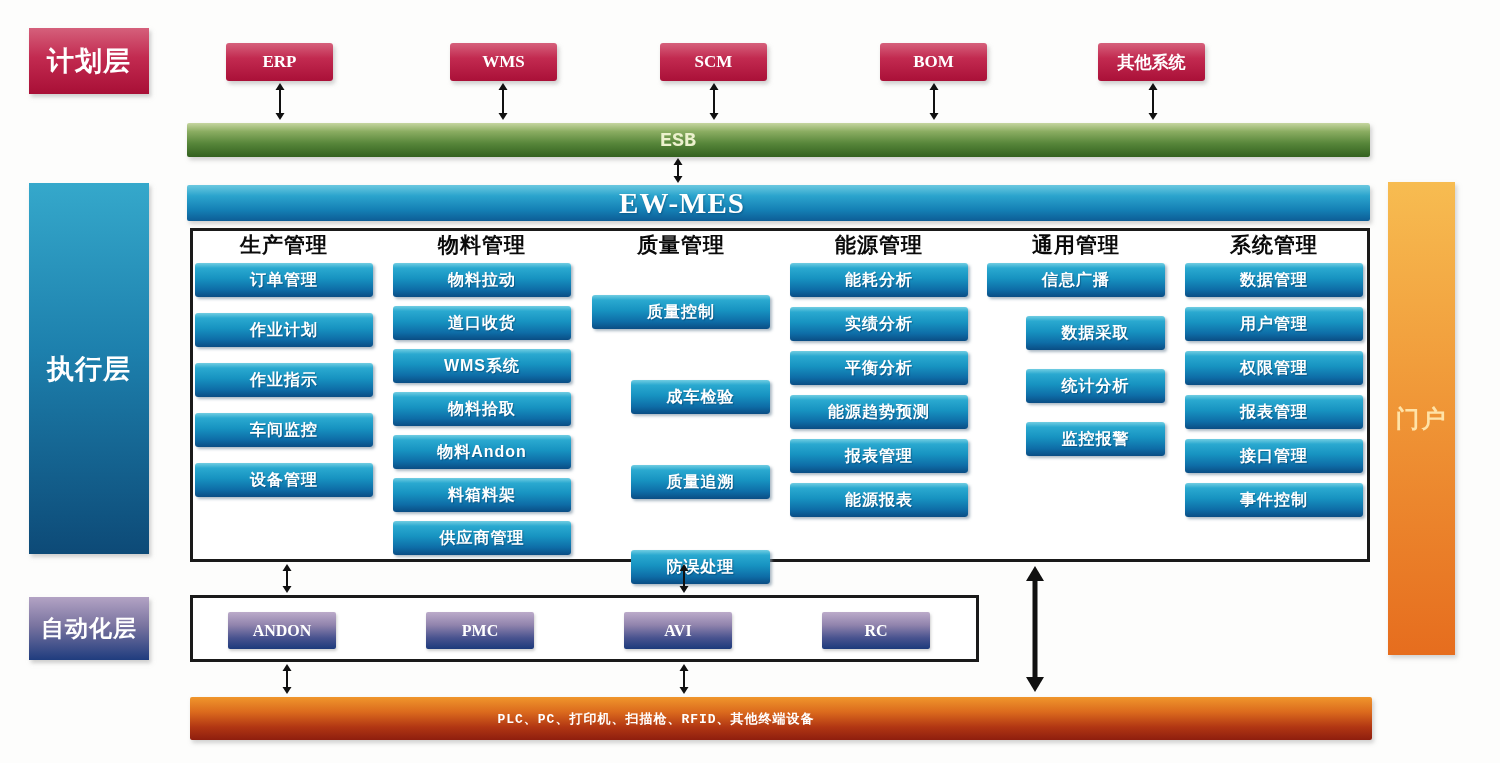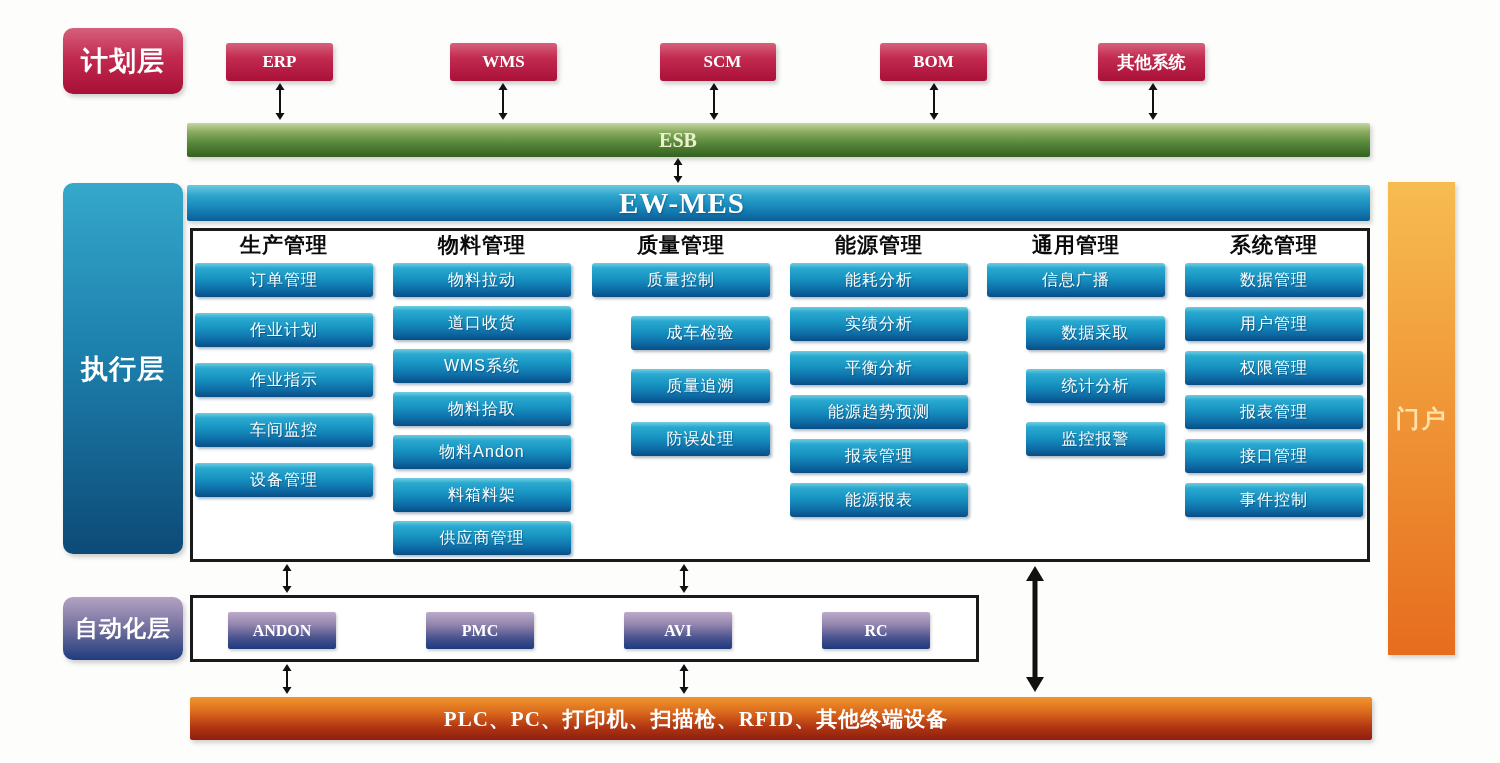--- a/index.html
+++ b/index.html
@@ -2,81 +2,81 @@
 <html><head>
 <meta charset="utf-8">
 <style>
   html,body{margin:0;padding:0;background:#ffffff;}
   .canvas{
     position:relative;width:1500px;height:763px;background:#fdfdfc;
     font-family:"Liberation Sans",sans-serif;overflow:hidden;
   }
   
   .layer-label{
-    position:absolute;left:63px;width:120px;
-    display:flex;align-items:center;justify-content:center;
-    color:#fff;font-weight:bold;border-radius:10px;
+    position:absolute;left:29px;width:120px;
+    display:flex;align-items:center;justify-content:center;
+    color:#fff;font-weight:bold;border-radius:0;
     box-shadow:2px 3px 4px rgba(165,165,165,.55);
     letter-spacing:1px;
   }
   .lbl-planning{top:28px;height:66px;font-size:27px;
     background:linear-gradient(180deg,#d5607b 0%,#c22a50 45%,#a80f36 100%);}
   .lbl-execution{top:183px;height:371px;font-size:27px;
     background:linear-gradient(180deg,#35a8cb 0%,#1d80ad 45%,#0d4a77 100%);}
   .lbl-automation{top:597px;height:63px;font-size:23px;
     background:linear-gradient(180deg,#b3a3c4 0%,#7a74a0 45%,#1f3c7e 100%);}
   .lbl-control{top:687px;height:64px;font-size:27px;
     background:linear-gradient(180deg,#ef8d2a 0%,#d55a1a 50%,#92200f 100%);}
   
   .sys-box{
     position:absolute;top:43px;width:107px;height:38px;
     display:flex;align-items:center;justify-content:center;
     color:#fff;font-weight:bold;font-size:17px;
     font-family:"Liberation Serif",serif;border-radius:3px;
     background:linear-gradient(180deg,#d6617c 0%,#c22a50 40%,#aa1038 100%);
     box-shadow:2px 3px 4px rgba(165,165,165,.55);
   }
-  .sys-erp{left:226px;} .sys-wms{left:450px;} .sys-scm{left:660px;padding-left:9px;}
+  .sys-erp{left:226px;} .sys-wms{left:450px;} .sys-scm{left:660px;}
   .sys-bom{left:880px;} .sys-other{left:1098px;}
   
   .esb-bar{
     position:absolute;left:187px;top:123px;width:1183px;height:34px;border-radius:2px;
     background:linear-gradient(180deg,#c6d6a0 0%,#8bad62 25%,#57863a 60%,#33611f 100%);
     box-shadow:2px 3px 4px rgba(165,165,165,.5);
   }
   .esb-label{
     position:absolute;left:491px;top:50%;transform:translate(-50%,-50%);
-    color:#ecf1cd;font-family:Liberation Serif, serif;font-weight:bold;font-size:20px;
+    color:#ecf1cd;font-family:Liberation Mono, monospace;font-weight:bold;font-size:20px;
   }
   
   .mes-bar{
     position:absolute;left:187px;top:185px;width:1183px;height:36px;border-radius:2px;
     background:linear-gradient(180deg,#6cc9e0 0%,#2ba4cd 30%,#147fb4 70%,#0d5d96 100%);
     box-shadow:2px 3px 4px rgba(165,165,165,.5);
   }
   .mes-label{
     position:absolute;left:495px;top:50%;transform:translate(-50%,-50%);
     color:#ffffff;font-family:"Liberation Serif",serif;font-weight:bold;font-size:29px;
     letter-spacing:1px;text-shadow:1px 1px 2px rgba(0,50,90,.4);
   }
   
   .exec-box{
     position:absolute;left:190px;top:228px;width:1180px;height:334px;
     border:3px solid #1a1a1a;background:#ffffff;box-sizing:border-box;
   }
   .mcol{position:absolute;top:232px;width:178px;display:flex;flex-direction:column;}
-  .c1{left:195px;} .c2{left:393px;} .c3{left:592px;}
+  .c1{left:195px;} .c2{left:393px;} .c3{left:592px;gap:32px;}
   .c4{left:790px;} .c5{left:987px;} .c6{left:1185px;}
   .col-header{
     height:26px;line-height:26px;text-align:center;margin-bottom:5px;
     font-size:21px;font-weight:bold;color:#0a0a0a;letter-spacing:1px;
   }
   .btn{
     height:34px;display:flex;align-items:center;justify-content:center;
-    color:#fff;font-size:16px;font-weight:normal;border-radius:3px;letter-spacing:1px;
+    color:#fff;font-size:16px;font-weight:bold;border-radius:3px;letter-spacing:1px;
     background:linear-gradient(180deg,#71cde2 0%,#2aa9d0 15%,#1793c1 45%,#0e6da7 78%,#0a4d84 100%);
     box-shadow:2px 2px 3px rgba(128,148,165,.65);
     text-shadow:1px 1px 1px rgba(0,50,90,.45);
   }
   .g16 .btn + .btn{margin-top:16px;}
   .g9  .btn + .btn{margin-top:9px;}
   .g19 .btn + .btn{margin-top:19px;margin-left:39px;}
   .g10 .btn + .btn{margin-top:10px;}
   
   .auto-box{
@@ -91,23 +91,23 @@
     box-shadow:1px 2px 3px rgba(160,160,160,.5);
   }
   .as-andon{left:228px;} .as-pmc{left:426px;} .as-avi{left:624px;} .as-rc{left:822px;}
   
   .control-bar{
     position:absolute;left:190px;top:697px;width:1182px;height:43px;border-radius:2px;
     background:linear-gradient(180deg,#f0962c 0%,#db6a1d 35%,#b13613 70%,#8e1e0e 100%);
     box-shadow:2px 3px 4px rgba(165,165,165,.5);
   }
   .control-label{
-    position:absolute;left:506px;top:50%;transform:translate(-50%,-50%);
-    color:#ffffff;font-weight:bold;font-size:21px;letter-spacing:1px;white-space:nowrap;
-    font-family:Liberation Serif, serif;
+    position:absolute;left:466px;top:50%;transform:translate(-50%,-50%);
+    color:#ffffff;font-weight:bold;font-size:13px;letter-spacing:1px;white-space:nowrap;
+    font-family:Liberation Mono, monospace;
   }
   
   .portal-bar{
     position:absolute;left:1388px;top:182px;width:67px;height:473px;border-radius:0;
     display:flex;align-items:center;justify-content:center;
     color:#ffe3a8;font-weight:bold;font-size:24px;letter-spacing:2px;
     background:linear-gradient(180deg,#f7bc51 0%,#f09838 45%,#e66d1e 100%);
     box-shadow:2px 3px 4px rgba(170,170,170,.5);
   }
   

